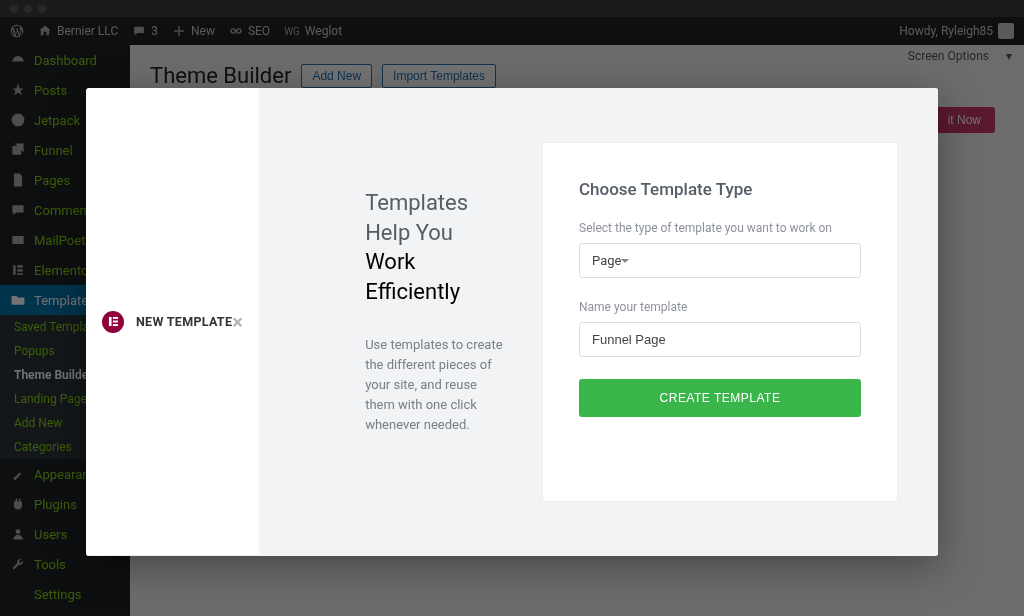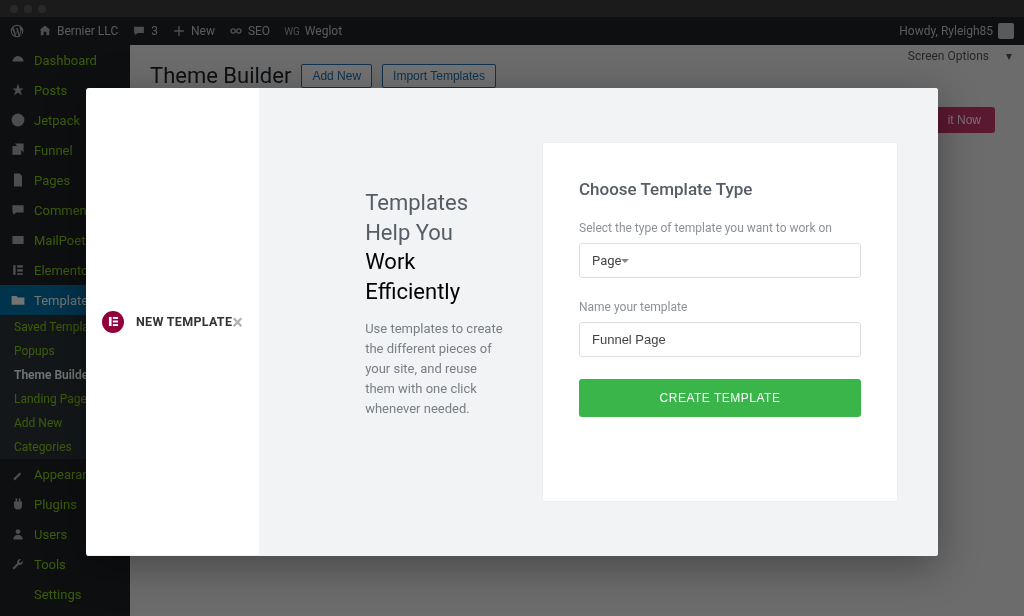--- a/index.html
+++ b/index.html
@@ -32,21 +32,21 @@
   .overlay{position:absolute;inset:0;background:rgba(0,0,0,.55);display:flex;align-items:flex-start;justify-content:center;padding-top:88px}
   .modal{width:852px;height:468px;background:#fff;border-radius:3px;box-shadow:0 10px 40px rgba(0,0,0,.35);display:flex;flex-direction:row;overflow:hidden}
   .modal-header{display:flex;align-items:center;padding:10px 16px;border-bottom:1px solid #eee;font-size:12.5px;font-weight:700;color:#333;letter-spacing:.3px}
   .modal-header .el-circle{width:22px;height:22px;border-radius:50%;background:#92003b;margin-right:12px;display:flex;align-items:center;justify-content:center}
   .modal-header .el-circle svg{width:13px;height:13px;fill:#fff}
   .modal-close{margin-left:auto;font-size:20px;color:#b3b3b3;cursor:pointer;line-height:1}
   .modal-body{flex:1;display:flex;background:#f1f3f5}
   .modal-left{flex:1;padding:100px 36px 0 106px}
   .modal-left h2{margin:0;font-size:22px;font-weight:400;color:#555d66;line-height:1.35}
   .modal-left h2 .strong{font-weight:400;color:#000000}
-  .modal-left p{margin-top:12px;font-size:13px;color:#7a7f85;line-height:1.55;max-width:220px}
+  .modal-left p{margin-top:28px;font-size:13px;color:#7a7f85;line-height:1.55;max-width:220px}
   .modal-right{width:356px;background:#fff;margin:54px 40px 54px 0;border-radius:3px;border:1px solid #eee;padding:36px 36px}
   .modal-right h3{margin:0 0 22px;font-size:17px;font-weight:500;color:#555d66}
   .field-label{font-size:12px;color:#8d929a;margin-bottom:8px}
   .select, .text-input{width:100%;border:1px solid #ddd;border-radius:3px;padding:9px 12px;font-size:13px;color:#444;background:#fff}
   .select{display:flex;justify-content:flex-start;align-items:center;cursor:pointer}
   .field{margin-bottom:22px}
   .create-btn{width:100%;background:#39b54a;color:#fff;border:none;padding:12px 0;font-size:12px;font-weight:400;letter-spacing:.5px;border-radius:3px;cursor:pointer}
   .caret{border:4px solid transparent;border-top-color:#888;margin-top:4px}
 </style>
 </head>

